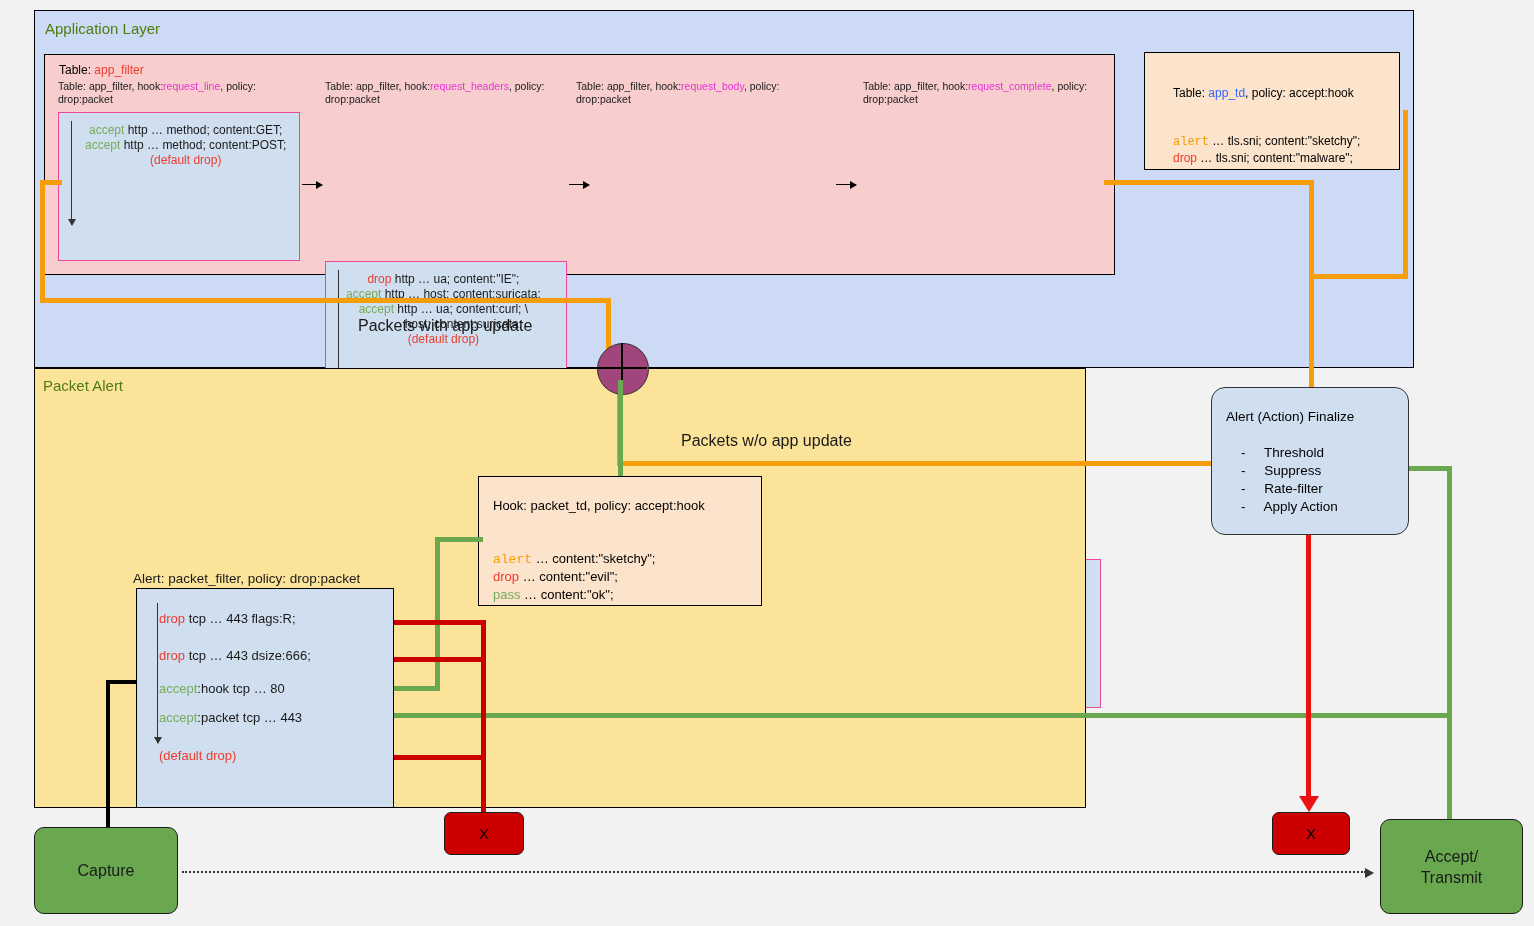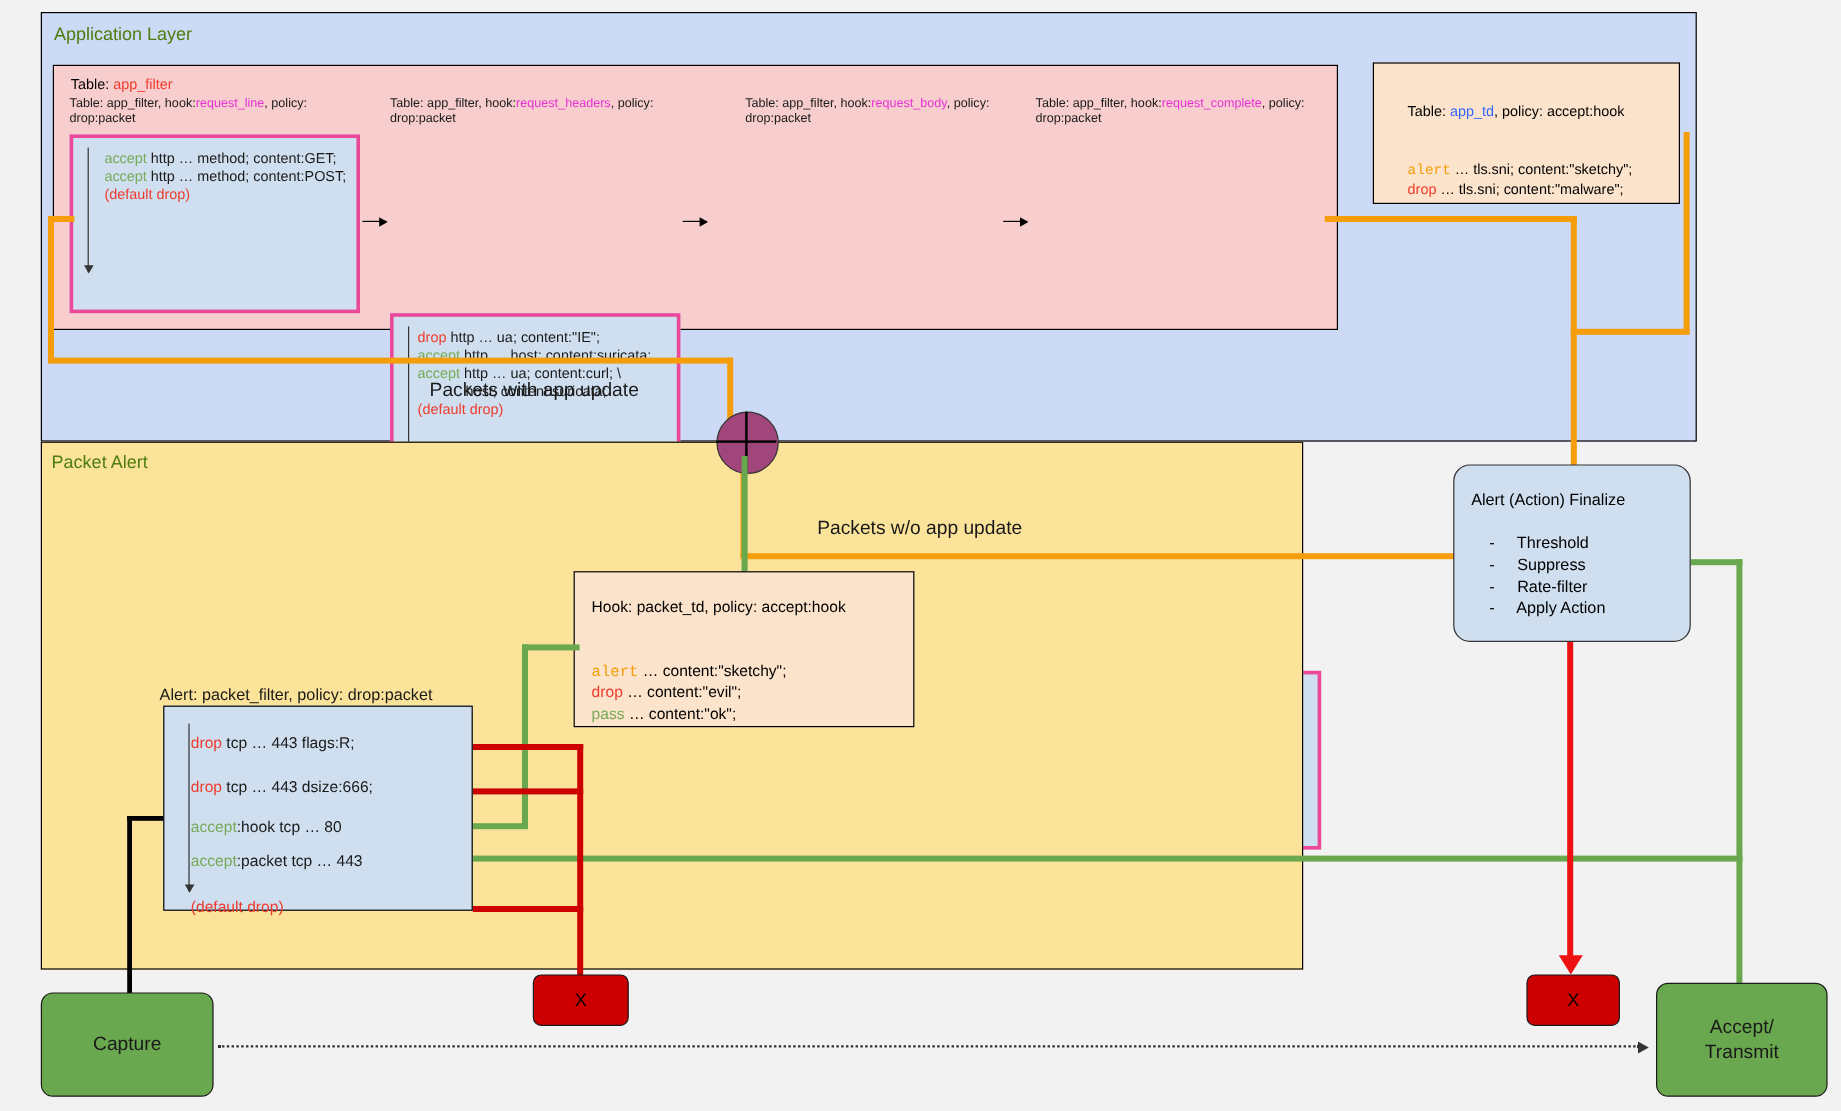--- a/index.html
+++ b/index.html
@@ -14,35 +14,35 @@
   #app-filter-table{left:44px;top:54px;width:1071px;height:221px;background:#f7cdcd;border:1px solid #000;box-sizing:border-box;}
   .tbl-title{position:absolute;left:14px;top:8px;font-size:12px;color:#000;}
   .red{color:#ef3b2d;}
   .magenta{color:#e832d6;}
   .blue{color:#3366ff;}
   .orange-t{color:#f59d0b;font-family:Liberation Mono, monospace;}
   .green-t{color:#77ab59;}
   
   .stage{position:absolute;}
   .stage .lbl{font-size:10.5px;color:#1a1a1a;line-height:13px;white-space:nowrap;}
-  .rulebox{background:#cfdff0;border:3px solid #ec4899;box-sizing:border-box;position:relative;}
+  .rulebox{background:#cfdff0;border:1px solid #ec4899;box-sizing:border-box;position:relative;text-align:center;}
   .rules{position:absolute;left:26px;top:10px;font-size:12px;line-height:15px;white-space:pre;color:#1a1a1a;}
   .vtick{position:absolute;left:12px;top:8px;width:1px;background:#333;}
   .vtick:after{content:"";position:absolute;left:-3.5px;bottom:-1px;border-left:4px solid transparent;border-right:4px solid transparent;border-top:7px solid #333;}
   .harrow{position:absolute;height:1px;background:#000;}
   .harrow:after{content:"";position:absolute;right:-1px;top:-3.5px;border-top:4px solid transparent;border-bottom:4px solid transparent;border-left:7px solid #000;}
   
   #app-td{left:1144px;top:52px;width:256px;height:118px;background:#fce3cb;border:1px solid #000;box-sizing:border-box;}
   #app-td .t{position:absolute;left:28px;top:32px;font-size:12px;line-height:16px;white-space:pre;}
   
   #packet-td{left:478px;top:476px;width:284px;height:130px;background:#fce3cb;border:1px solid #000;box-sizing:border-box;}
   #packet-td .t{position:absolute;left:14px;top:20px;font-size:13px;line-height:17.5px;white-space:pre;}
   
   #pf-label{left:133px;top:571px;font-size:13.5px;color:#1a1a1a;white-space:nowrap;}
-  #packet-filter{left:136px;top:588px;width:258px;height:171px;background:#cfdff0;border:1px solid #000;box-sizing:border-box;}
+  #packet-filter{left:136px;top:588px;width:258px;height:220px;background:#cfdff0;border:1px solid #000;box-sizing:border-box;}
   #packet-filter .rl{position:absolute;left:22px;font-size:13px;white-space:pre;color:#1a1a1a;}
   
   #alert-final{left:1211px;top:387px;width:198px;height:148px;background:#cfdff0;border:1px solid #333;border-radius:14px;box-sizing:border-box;}
   #alert-final .t{position:absolute;left:14px;top:20px;font-size:13.5px;line-height:18px;white-space:pre;}
   
   .gbox{background:#6aa84f;border:1px solid #1a1a1a;border-radius:10px;display:flex;align-items:center;justify-content:center;
         text-align:center;font-size:16px;color:#1a1a1a;line-height:21px;box-sizing:border-box;}
   #capture{left:34px;top:827px;width:144px;height:87px;}
   #accept{left:1380px;top:819px;width:143px;height:95px;}
   .xbox{background:#cc0000;border:1px solid #1a1a1a;border-radius:7px;display:flex;align-items:center;justify-content:center;
@@ -85,21 +85,21 @@
 
 <div class="stage" style="left:325px;top:80px;">
   <div class="lbl"><span>Table: app_filter, hook:</span><span class="magenta">request_headers</span><span>, policy:</span><br><span>drop:packet</span></div>
 </div>
 <div class="abs rulebox" style="left:325px;top:112px;width:242px;height:149px;">
   <div class="vtick" style="height:104px;"></div>
   <div class="rules" style="left:20px;"><span class="red">drop</span><span> http … ua; content:"IE";</span><br><span class="green-t">accept</span><span> http … host; content:suricata;</span><br><span class="green-t">accept</span><span> http … ua; content:curl; \</span><br><span>            host; content:suricata;</span><br><span class="red">(default drop)</span></div>
 </div>
 <div class="harrow" style="left:569px;top:184px;width:20px;"></div>
 
-<div class="stage" style="left:621px;top:80px;">
+<div class="stage" style="left:576px;top:80px;">
   <div class="lbl"><span>Table: app_filter, hook:</span><span class="magenta">request_body</span><span>, policy:</span><br><span>drop:packet</span></div>
 </div>
 <div class="abs rulebox" style="left:592px;top:112px;width:242px;height:149px;">
   <div class="vtick" style="height:104px;"></div>
   <div class="rules" style="left:20px;"><span class="red">drop</span><span> http … body; content:"%PDF";</span><br><span class="green-t">accept</span><span> http … body; content:MZ;</span><br><span class="green-t">accept</span><span> http … body; content:PNG;</span><br><span class="red">(default drop)</span></div>
 </div>
 <div class="harrow" style="left:836px;top:184px;width:20px;"></div>
 
 <div class="stage" style="left:863px;top:80px;">
   <div class="lbl"><span>Table: app_filter, hook:</span><span class="magenta">request_complete</span><span>, policy:</span><br><span>drop:packet</span></div>

